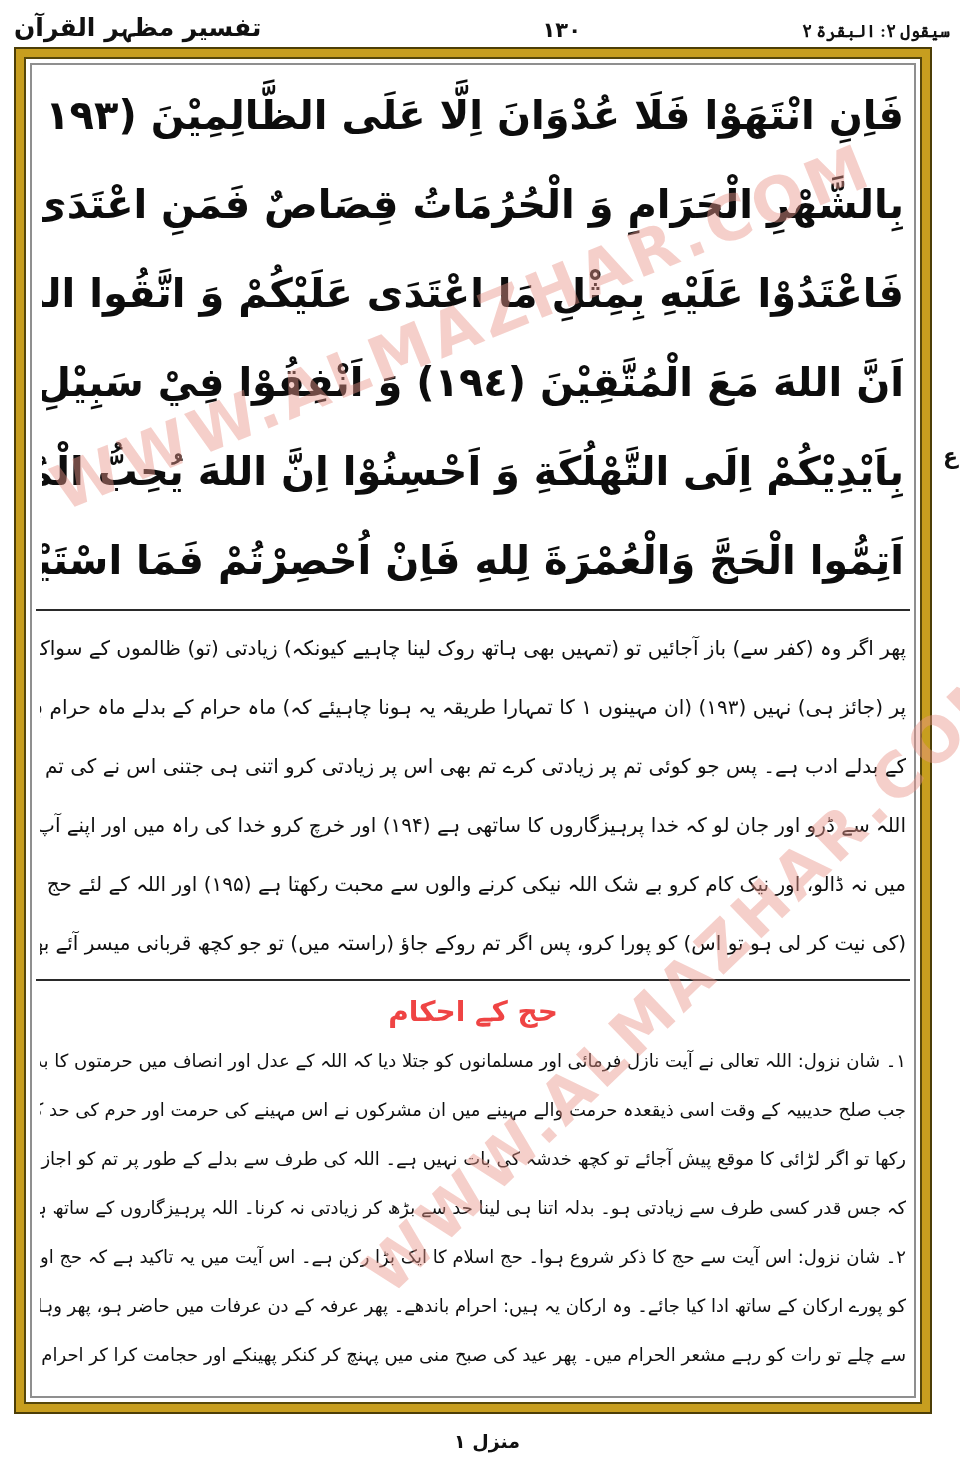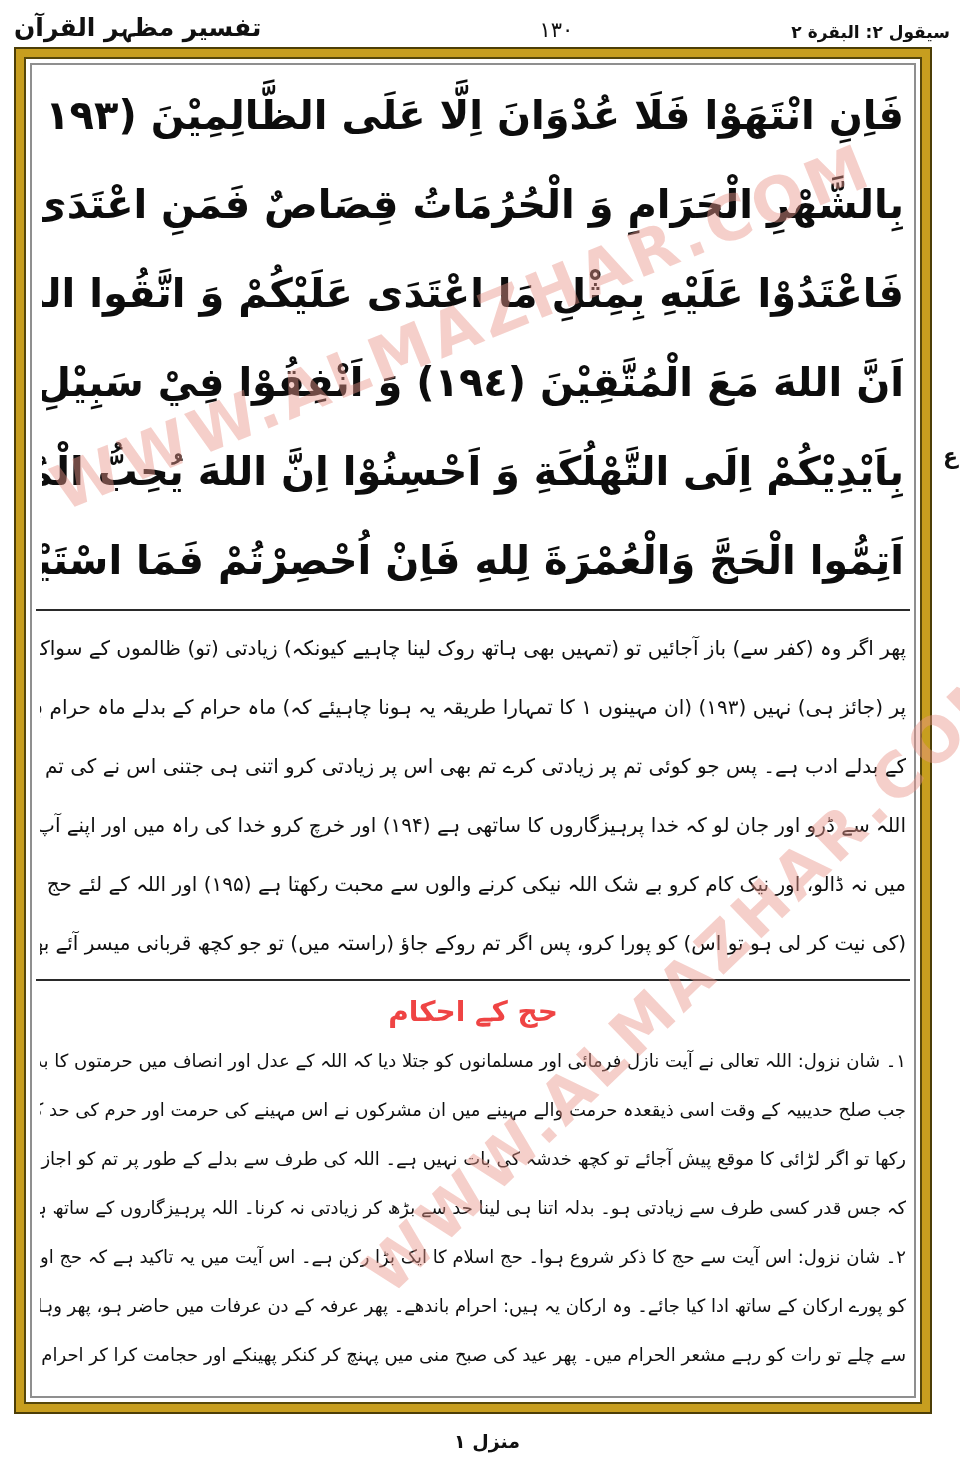--- a/index.html
+++ b/index.html
@@ -12,22 +12,22 @@
     overflow: hidden;
   }
 
   
   .header {
     position: absolute; top: 0; left: 0; right: 0; height: 46px;
     display: flex; flex-direction: row; justify-content: space-between; align-items: flex-end;
     direction: rtl; padding: 2px 10px 4px 14px;
   }
   .header .title   { font-size: 25px; font-weight: bold; margin-top: 18px; }
-  .header .pageno  { font-size: 21px; font-weight: normal; padding-left: 60px; }
-  .header .surah   { font-size: 17px; font-weight: bold; }
+  .header .pageno  { font-size: 21px; font-weight: bold; padding-left: 60px; }
+  .header .surah   { font-size: 17px; font-weight: bold; font-family: Liberation Serif, serif; }
 
   
   .frame {
     position: absolute; left: 14px; right: 28px; top: 47px; bottom: 44px;
     border: 2px solid #4c3e07;
   }
   .frame .gold  { width: 100%; height: 100%; border: 8px solid #c79e1f; }
   .frame .dark2 { width: 100%; height: 100%; border: 2px solid #56470a; }
   .frame .gap   { width: 100%; height: 100%; padding: 4px; background: #fff; }
   .frame .inner { width: 100%; height: 100%; border: 2px solid #8f8f8f;

